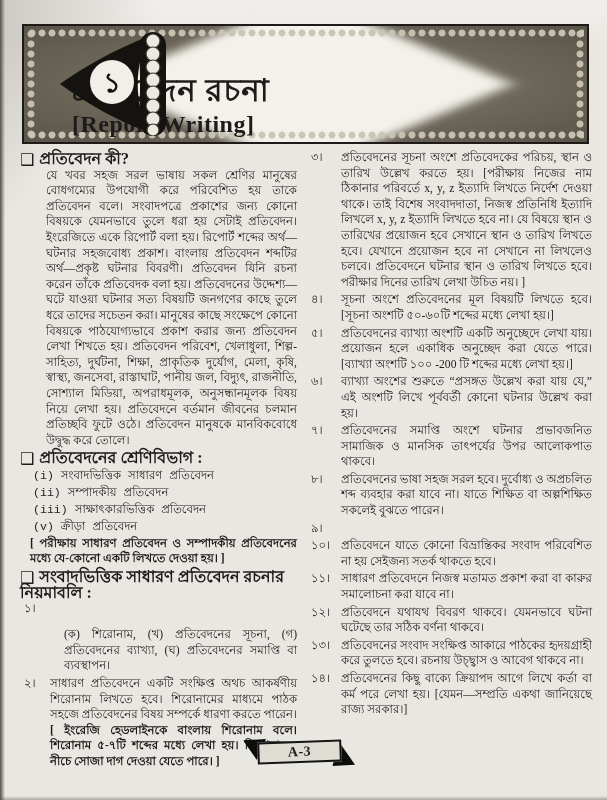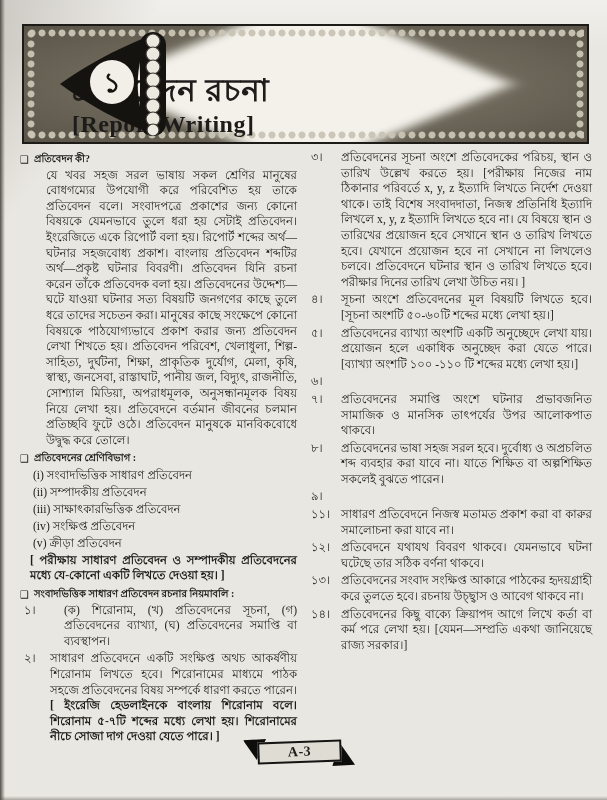--- a/index.html
+++ b/index.html
@@ -43,31 +43,31 @@
   .title-bn{font-size:31px;font-weight:bold;letter-spacing:1px;line-height:1.1;}
   .title-en{font-size:24px;font-weight:bold;letter-spacing:.5px;}
   .emblem{position:absolute;left:30px;top:6px;width:118px;height:104px;z-index:4;}
 
   
   .columns{position:absolute;left:20px;top:149px;width:572px;display:flex;gap:10px;
     font-size:11.6px;line-height:15.6px;}
   .col{text-align:justify;}
   .col.left{width:277px;flex:none;}
   .col.right{flex:1;min-width:0;}
-  .sec-heading{font-weight:bold;font-size:10px;margin:2px 0 1px 0;text-align:left;}
+  .sec-heading{font-weight:bold;font-size:16px;margin:2px 0 1px 0;text-align:left;}
   .sec-heading .bullet{display:inline-block;margin-right:5px;font-weight:normal;
     transform:translateY(1px);}
   .para{margin:0 0 1px 26px;}
-  .type-item{margin-left:13px;line-height:17px;}
+  .type-item{margin-left:13px;line-height:17px;font-family:Liberation Mono, monospace;}
   .exam-note{font-weight:bold;margin:1px 0 1px 10px;}
   .rule{display:flex;margin:1px 0 2px 4px;}
   .rnum{flex:none;width:26px;}
   .col.right .rnum{width:30px;}
   .rtext{flex:1;min-width:0;}
-  .rsub{margin-left:14px;}
+  .rsub{margin-left:14px;margin-top:26px;}
   .bnote{font-weight:bold;}
 
   
   .ribbon{position:absolute;left:50%;top:739px;width:112px;height:27px;
     transform:translateX(-54%);}
   .rib-body{position:absolute;left:14px;right:14px;top:2px;bottom:3px;
     background:#dfdcd3;border:2px solid #141414;transform:rotate(-2deg);
     display:flex;align-items:center;justify-content:center;
     font-weight:bold;font-size:14px;letter-spacing:.5px;}
   .rib-l{position:absolute;left:0;top:0;width:23px;height:21px;background:#0d0d0c;
@@ -121,21 +121,20 @@
         <span class="bullet">❑</span><span>প্রতিবেদন কী?</span>
       </div>
       <p class="para">যে খবর সহজ সরল ভাষায় সকল শ্রেণির মানুষের বোধগম্যের উপযোগী করে পরিবেশিত হয় তাকে প্রতিবেদন বলে। সংবাদপত্রে প্রকাশের জন্য কোনো বিষয়কে যেমনভাবে তুলে ধরা হয় সেটাই প্রতিবেদন। ইংরেজিতে একে রিপোর্ট বলা হয়। রিপোর্ট শব্দের অর্থ—ঘটনার সহজবোধ্য প্রকাশ। বাংলায় প্রতিবেদন শব্দটির অর্থ—প্রকৃষ্ট ঘটনার বিবরণী। প্রতিবেদন যিনি রচনা করেন তাঁকে প্রতিবেদক বলা হয়। প্রতিবেদনের উদ্দেশ্য—ঘটে যাওয়া ঘটনার সত্য বিষয়টি জনগণের কাছে তুলে ধরে তাদের সচেতন করা। মানুষের কাছে সংক্ষেপে কোনো বিষয়কে পাঠযোগ্যভাবে প্রকাশ করার জন্য প্রতিবেদন লেখা শিখতে হয়। প্রতিবেদন পরিবেশ, খেলাধুলা, শিল্প-সাহিত্য, দুর্ঘটনা, শিক্ষা, প্রাকৃতিক দুর্যোগ, মেলা, কৃষি, স্বাস্থ্য, জনসেবা, রাস্তাঘাট, পানীয় জল, বিদ্যুৎ, রাজনীতি, সোশ্যাল মিডিয়া, অপরাধমূলক, অনুসন্ধানমূলক বিষয় নিয়ে লেখা হয়। প্রতিবেদনে বর্তমান জীবনের চলমান প্রতিচ্ছবি ফুটে ওঠে। প্রতিবেদন মানুষকে মানবিকবোধে উদ্বুদ্ধ করে তোলে।</p>
 
       <div class="sec-heading">
         <span class="bullet">❑</span><span>প্রতিবেদনের শ্রেণিবিভাগ :</span>
       </div>
       <div class="type-item">(i) সংবাদভিত্তিক সাধারণ প্রতিবেদন</div>
       <div class="type-item">(ii) সম্পাদকীয় প্রতিবেদন</div>
       <div class="type-item">(iii) সাক্ষাৎকারভিত্তিক প্রতিবেদন</div>
-      <div class="type-item">(iv) সংক্ষিপ্ত প্রতিবেদন</div>
       <div class="type-item">(v) ক্রীড়া প্রতিবেদন</div>
       <div class="exam-note">[ পরীক্ষায় সাধারণ প্রতিবেদন ও সম্পাদকীয় প্রতিবেদনের মধ্যে যে-কোনো একটি লিখতে দেওয়া হয়। ]</div>
 
       <div class="sec-heading">
         <span class="bullet">❑</span><span>সংবাদভিত্তিক সাধারণ প্রতিবেদন রচনার নিয়মাবলি :</span>
       </div>
 
       <div class="rule">
         <span class="rnum">১।</span>
         <div class="rtext">
@@ -155,35 +154,40 @@
       <div class="rule">
         <span class="rnum">৩।</span>
         <div class="rtext">প্রতিবেদনের সূচনা অংশে প্রতিবেদকের পরিচয়, স্থান ও তারিখ উল্লেখ করতে হয়। [পরীক্ষায় নিজের নাম ঠিকানার পরিবর্তে x, y, z ইত্যাদি লিখতে নির্দেশ দেওয়া থাকে। তাই বিশেষ সংবাদদাতা, নিজস্ব প্রতিনিধি ইত্যাদি লিখলে x, y, z ইত্যাদি লিখতে হবে না। যে বিষয়ে স্থান ও তারিখের প্রয়োজন হবে সেখানে স্থান ও তারিখ লিখতে হবে। যেখানে প্রয়োজন হবে না সেখানে না লিখলেও চলবে। প্রতিবেদনে ঘটনার স্থান ও তারিখ লিখতে হবে। পরীক্ষার দিনের তারিখ লেখা উচিত নয়। ]</div>
       </div>
       <div class="rule">
         <span class="rnum">৪।</span>
         <div class="rtext">সূচনা অংশে প্রতিবেদনের মূল বিষয়টি লিখতে হবে। [সূচনা অংশটি ৫০-৬০টি শব্দের মধ্যে লেখা হয়।]</div>
       </div>
       <div class="rule">
         <span class="rnum">৫।</span>
-        <div class="rtext">প্রতিবেদনের ব্যাখ্যা অংশটি একটি অনুচ্ছেদে লেখা যায়। প্রয়োজন হলে একাধিক অনুচ্ছেদ করা যেতে পারে। [ব্যাখ্যা অংশটি ১০০ -১১০ টি শব্দের মধ্যে লেখা হয়।]</div>
+        <div class="rtext">প্রতিবেদনের ব্যাখ্যা অংশটি একটি অনুচ্ছেদে লেখা যায়। প্রয়োজন হলে একাধিক অনুচ্ছেদ করা যেতে পারে। [ব্যাখ্যা অংশটি ১০০ -200 টি শব্দের মধ্যে লেখা হয়।]</div>
       </div>
       <div class="rule">
         <span class="rnum">৬।</span>
+        <div class="rtext">ব্যাখ্যা অংশের শুরুতে “প্রসঙ্গত উল্লেখ করা যায় যে,” এই অংশটি লিখে পূর্ববর্তী কোনো ঘটনার উল্লেখ করা হয়।</div>
       </div>
       <div class="rule">
         <span class="rnum">৭।</span>
         <div class="rtext">প্রতিবেদনের সমাপ্তি অংশে ঘটনার প্রভাবজনিত সামাজিক ও মানসিক তাৎপর্যের উপর আলোকপাত থাকবে।</div>
       </div>
       <div class="rule">
         <span class="rnum">৮।</span>
         <div class="rtext">প্রতিবেদনের ভাষা সহজ সরল হবে। দুর্বোধ্য ও অপ্রচলিত শব্দ ব্যবহার করা যাবে না। যাতে শিক্ষিত বা অল্পশিক্ষিত সকলেই বুঝতে পারেন।</div>
       </div>
       <div class="rule">
         <span class="rnum">৯।</span>
+      </div>
+      <div class="rule">
+        <span class="rnum">১০।</span>
+        <div class="rtext">প্রতিবেদনে যাতে কোনো বিভ্রান্তিকর সংবাদ পরিবেশিত না হয় সেইজন্য সতর্ক থাকতে হবে।</div>
       </div>
       <div class="rule">
         <span class="rnum">১১।</span>
         <div class="rtext">সাধারণ প্রতিবেদনে নিজস্ব মতামত প্রকাশ করা বা কারুর সমালোচনা করা যাবে না।</div>
       </div>
       <div class="rule">
         <span class="rnum">১২।</span>
         <div class="rtext">প্রতিবেদনে যথাযথ বিবরণ থাকবে। যেমনভাবে ঘটনা ঘটেছে তার সঠিক বর্ণনা থাকবে।</div>
       </div>
       <div class="rule">

